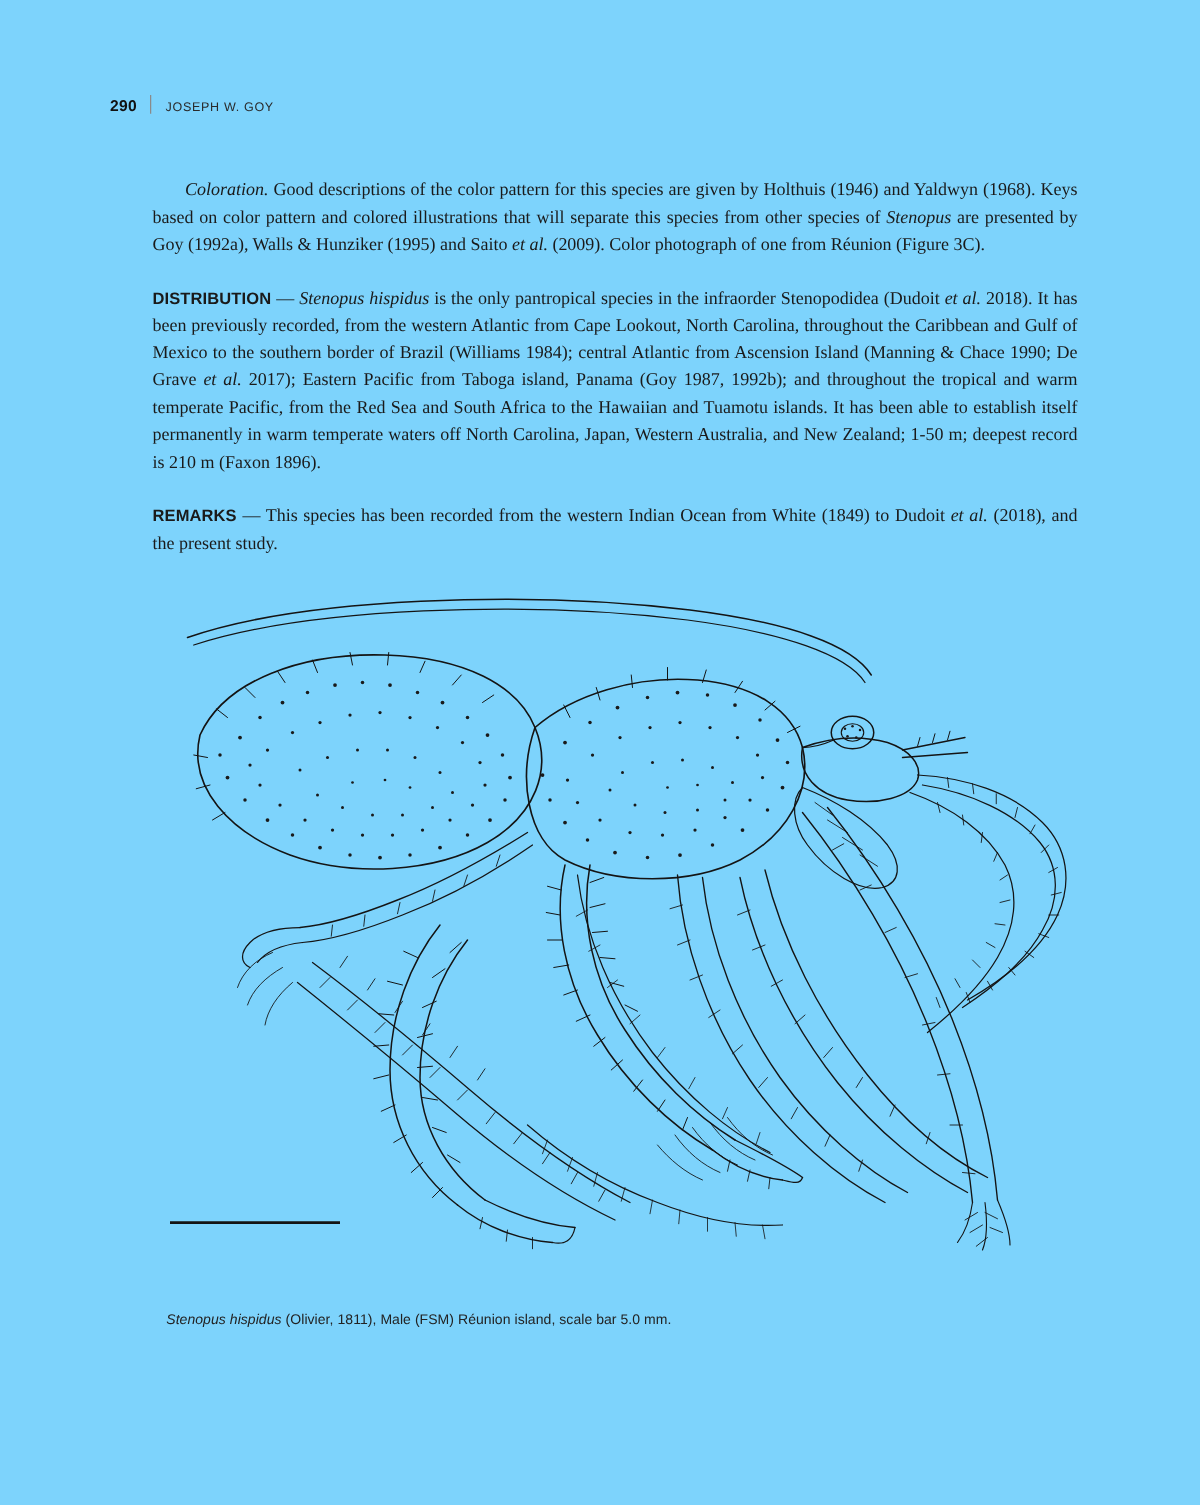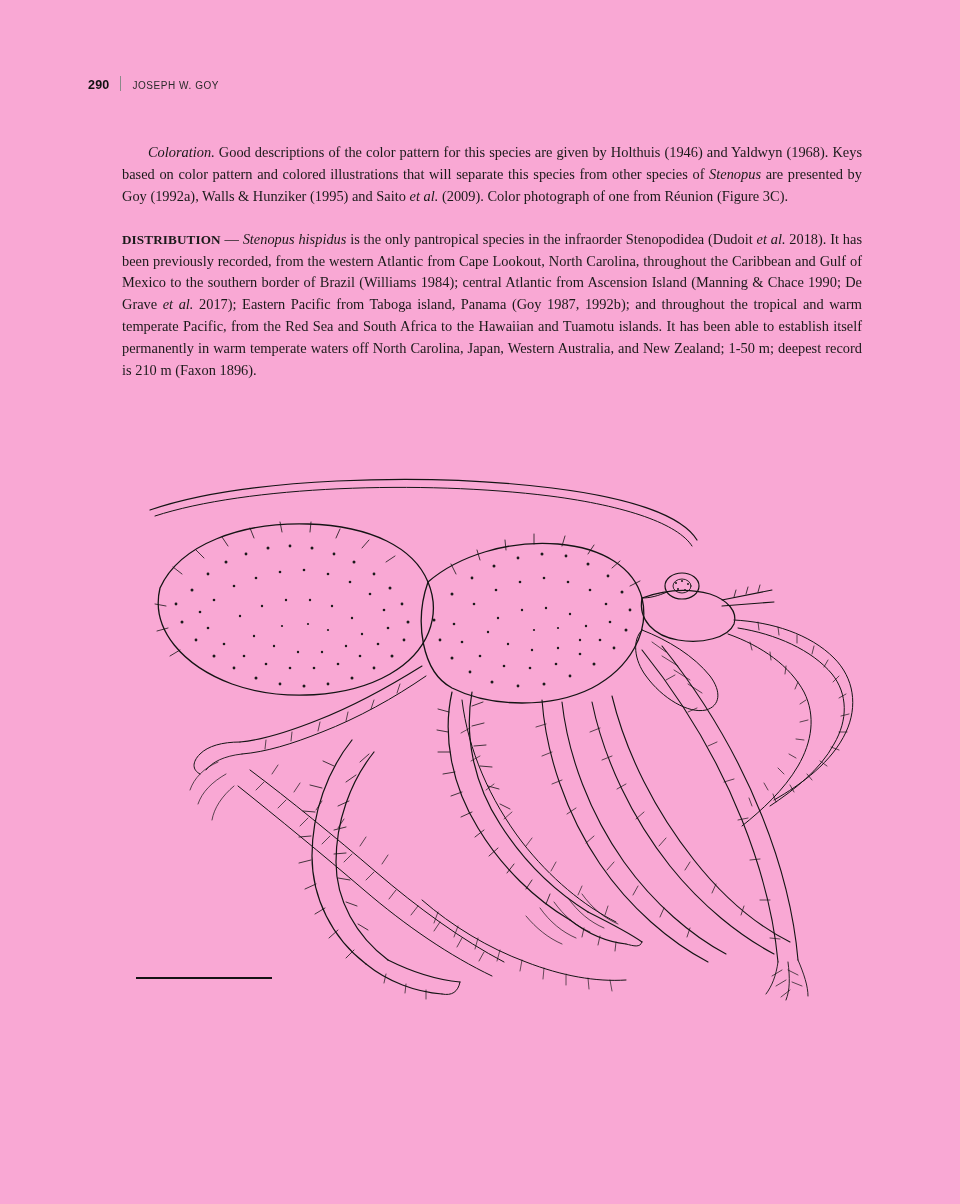--- a/index.html
+++ b/index.html
@@ -13,21 +13,21 @@
     position: relative;
     font-family: "Liberation Serif", serif;
     color: #1a1a1a;
     overflow: hidden;
   }
   .page {
     position: absolute;
     inset: 0;
     width: 960px;
     height: 1204px;
-    background: #f9a8d4;
+    background: #7dd3fc;
   }
 
   
   .runhead {
     position: absolute;
     top: 74px;
     left: 88px;
     display: flex;
     align-items: baseline;
     height: 18px;
@@ -66,21 +66,21 @@
     margin: 0 0 15px 0;
     font-size: 14.4px;
     line-height: 1.52;
     text-align: justify;
     text-justify: inter-word;
     hyphens: none;
   }
   p.indent { text-indent: 26px; }
   .it { font-style: italic; }
   .lead {
-    font-family: Liberation Serif, serif;
+    font-family: Liberation Sans, sans-serif;
     font-weight: bold;
     font-size: 13.2px;
     letter-spacing: 0.1px;
   }
   .spacer-sm { height: 6px; }
 
   
   .figure-wrap {
     position: absolute;
     left: 122px;
@@ -128,20 +128,21 @@
   <div class="col">
 
     <p class="indent"><span class="it">Coloration.</span><span> Good descriptions of the color pattern for this species are given by Holthuis (1946) and Yaldwyn (1968). Keys based on color pattern and colored illustrations that will separate this species from other species of </span><span class="it">Stenopus</span><span> are presented by Goy (1992a), Walls &amp; Hunziker (1995) and Saito </span><span class="it">et al.</span><span> (2009). Color photograph of one from Réunion (Figure 3C).</span></p>
 
     <div class="spacer-sm"></div>
 
     <p><span class="lead">DISTRIBUTION</span><span> — </span><span class="it">Stenopus hispidus</span><span> is the only pantropical species in the infraorder Stenopodidea (Dudoit </span><span class="it">et al.</span><span> 2018). It has been previously recorded, from the western Atlantic from Cape Lookout, North Carolina, throughout the Caribbean and Gulf of Mexico to the southern border of Brazil (Williams 1984); central Atlantic from Ascension Island (Manning &amp; Chace 1990; De Grave </span><span class="it">et al.</span><span> 2017); Eastern Pacific from Taboga island, Panama (Goy 1987, 1992b); and throughout the tropical and warm temperate Pacific, from the Red Sea and South Africa to the Hawaiian and Tuamotu islands. It has been able to establish itself permanently in warm temperate waters off North Carolina, Japan, Western Australia, and New Zealand; 1-50 m; deepest record is 210 m (Faxon 1896).</span></p>
 
     <div class="spacer-sm"></div>
 
+    <p><span class="lead">REMARKS</span><span> — </span><span>This species has been recorded from the western Indian Ocean from White (1849) to Dudoit </span><span class="it">et al.</span><span> (2018), and the present study.</span></p>
 
   </div>
 
   <div class="figure-wrap">
     <svg width="740" height="560" viewBox="0 0 740 560" xmlns="http://www.w3.org/2000/svg">
       <title>Line drawing of the banded coral shrimp Stenopus hispidus in lateral view, with long antennae, spiny carapace, large chelipeds and slender pereopods</title>
       <g fill="none" stroke="#141414" stroke-width="1.1" stroke-linecap="round" stroke-linejoin="round">
 
         <path d="M28 40 C 120 8, 300 2, 430 18 C 510 28, 560 46, 575 70" stroke-width="1.2"></path>
         <path d="M33 46 C 125 16, 300 10, 428 26 C 505 36, 556 54, 570 76" stroke-width="1.0"></path>
@@ -549,15 +550,16 @@
           <path d="M112 316 C 100 326, 92 338, 90 350"></path>
         </g>
 
       </g>
 
       <line x1="14" y1="508" x2="150" y2="508" stroke="#141414" stroke-width="2.2"></line>
     </svg>
   </div>
 
   <div class="figcaption">
+    <span class="figtext"><span class="sp">Stenopus hispidus</span><span> (Olivier, 1811), Male (FSM) Réunion island, scale bar 5.0 mm.</span></span>
   </div>
 
 </div>
 
 </body></html>

